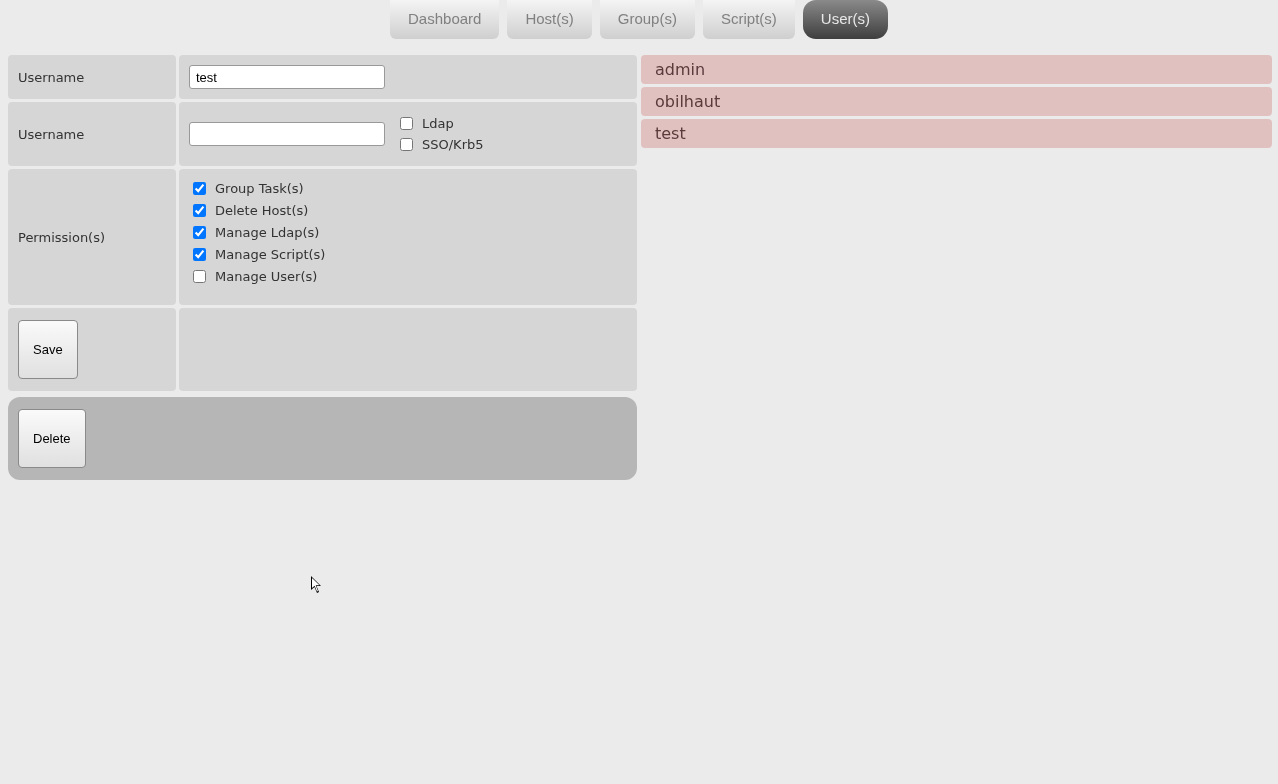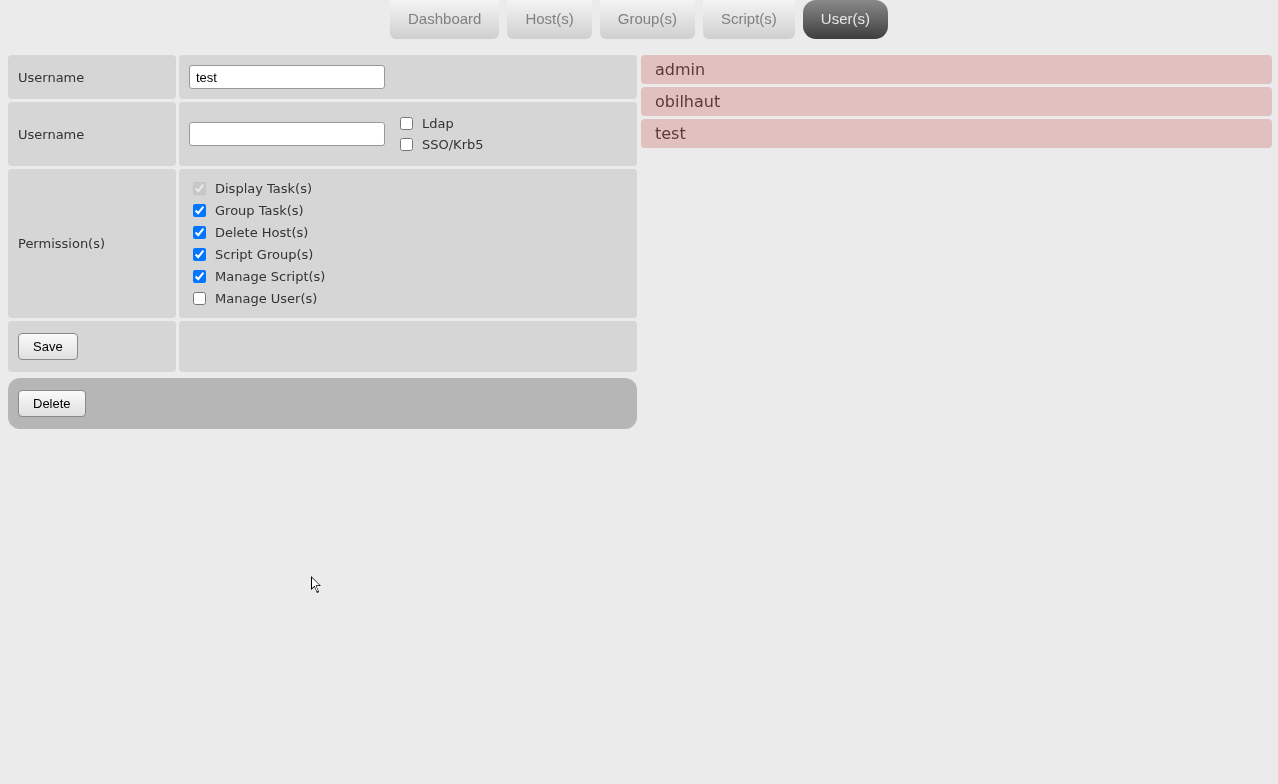--- a/index.html
+++ b/index.html
@@ -109,21 +109,21 @@
     padding: 2px 6px;
     font-size: 13px;
     box-sizing: border-box;
     background: #fff;
   }
 
   button.btn {
     border: 1px solid #8a8a8a;
     border-radius: 4px;
     background: linear-gradient(to bottom, #fafafa, #e0e0e0);
-    padding: 5px 14px;
+    padding: 21px 14px;
     font-size: 13px;
     cursor: pointer;
   }
 
   .delete-row {
     background: #b6b6b6;
     border-radius: 12px;
     padding: 12px 10px;
     margin-top: 6px;
   }
@@ -188,35 +188,31 @@
           </label>
         </div>
       </div>
     </div>
 
     <div class="form-row row-perm">
       <div class="form-label">Permission(s)</div>
       <div class="form-field">
         <div class="perm-list">
 
-        <label>
-              <input type="checkbox" disabled="" checked="" style="">
-              <span>Display Task(s)</span>
-            </label>
             <label>
               <input type="checkbox" checked="" style="">
               <span>Group Task(s)</span>
             </label>
             <label>
               <input type="checkbox" checked="" style="">
               <span>Delete Host(s)</span>
             </label>
             <label>
               <input type="checkbox" checked="" style="">
-              <span>Script Group(s)</span>
+              <span>Manage Ldap(s)</span>
             </label>
             <label>
               <input type="checkbox" checked="" style="">
               <span>Manage Script(s)</span>
             </label>
             <label>
               <input type="checkbox" style="">
               <span>Manage User(s)</span>
             </label>
           </div>

